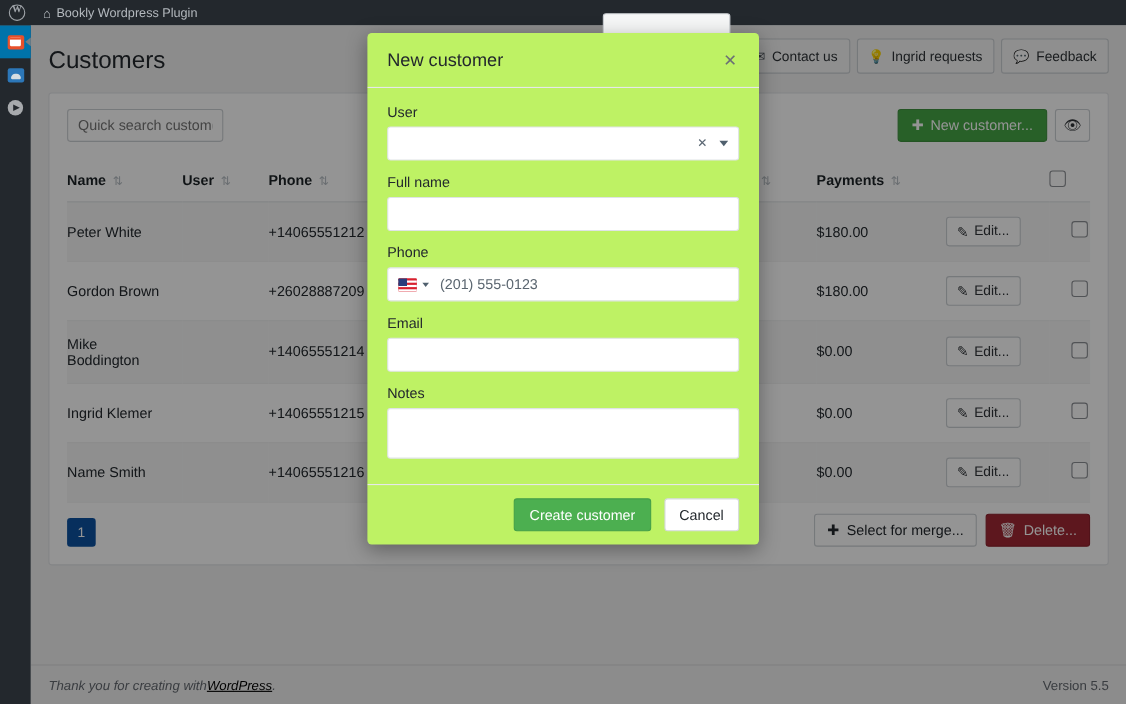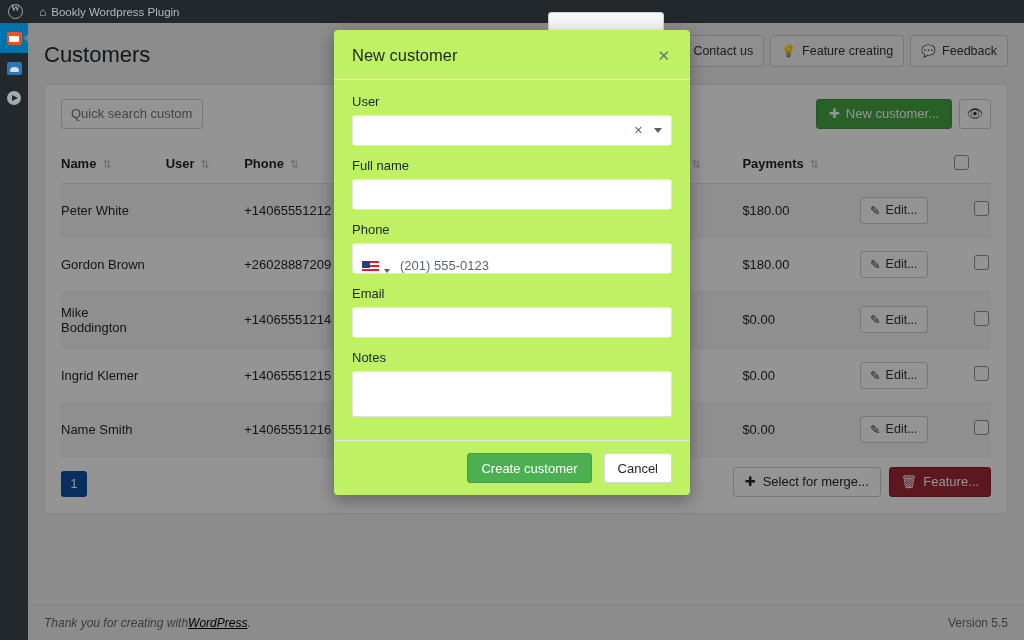--- a/index.html
+++ b/index.html
@@ -275,21 +275,21 @@
   }
   .s2-clear { margin-left: auto; color: #5c6874; font-size: 11px; }
   .s2-arrow {
     margin-left: 11px; width: 0; height: 0;
     border-left: 4px solid transparent; border-right: 4px solid transparent;
     border-top: 5px solid #50606e;
   }
   .phone-wrap {
     width: 100%; height: 31px;
     border: 1px solid #dfe3e6; border-radius: 3px;
-    background: #fff; display: flex; align-items: flex-end; padding: 0 9px;
+    background: #fff; display: flex; align-items: center; padding: 0 9px;
   }
   .flag {
     width: 17px; height: 12px; position: relative;
     background: #d8212f; border-radius: 1px; overflow: hidden;
     flex: 0 0 auto;
   }
   .flag::before {
     content: ""; position: absolute; left: 0; right: 0; top: 2px;
     height: 2px; background: #fff;
     box-shadow: 0 4px 0 #fff, 0 8px 0 #fff;
@@ -361,21 +361,21 @@
 <div id="wpcontent">
   <div id="page-wrap">
 
     <div class="help-row">
       <div class="help-btn">
         <span class="gi">✉</span>
         <span>Contact us</span>
       </div>
       <div class="help-btn">
         <span class="gi">💡</span>
-        <span>Feature creating</span>
+        <span>Ingrid requests</span>
       </div>
       <div class="help-btn">
         <span class="gi">💬</span>
         <span>Feedback</span>
       </div>
     </div>
 
     <h1 class="page-title">Customers</h1>
 
     <div class="panel">
@@ -512,21 +512,21 @@
         <div class="page-num">1</div>
       </div>
 
       <div class="bottom-actions">
         <div class="btn-plain">
           <span>✚</span>
           <span>Select for merge...</span>
         </div>
         <div class="btn-red">
           <span>🗑</span>
-          <span>Feature...</span>
+          <span>Delete...</span>
         </div>
       </div>
     </div>
   </div>
 
   <div id="wpfooter">
     <span>Thank you for creating with </span>
       <a href="#">WordPress</a>
       <span>.</span>
     <span class="ver">Version 5.5</span>

